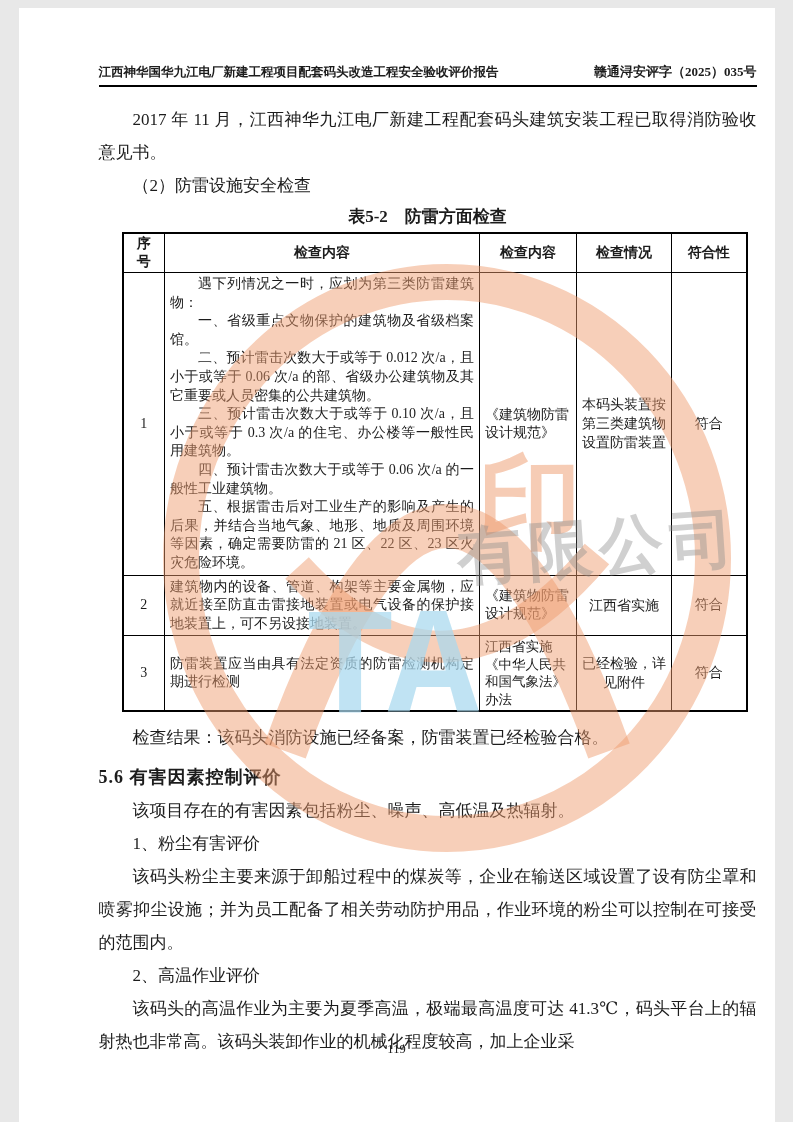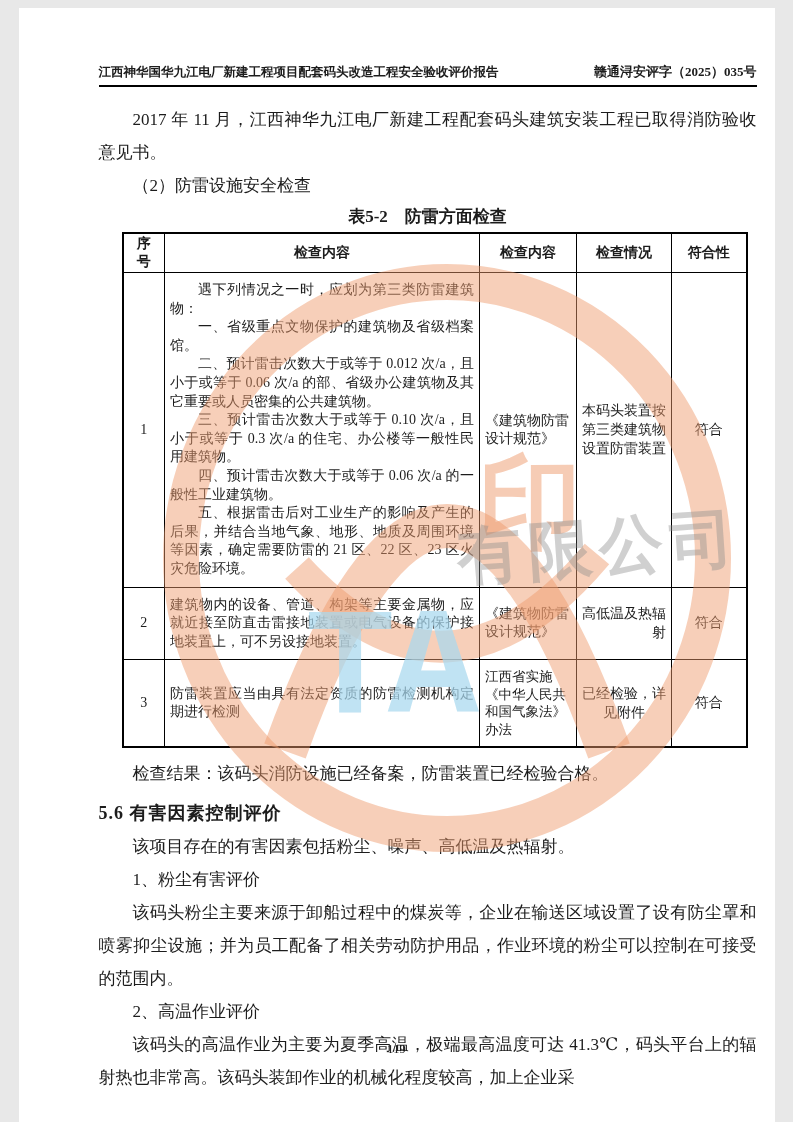--- a/index.html
+++ b/index.html
@@ -25,31 +25,31 @@
   .tbl-title{
     margin-top:1px;text-align:center;font-weight:bold;font-size:17px;line-height:27px;
   }
 
   table.insp{
     border-collapse:collapse;table-layout:fixed;width:624px;margin:2px 0 0 23px;
     border:2px solid #000;
   }
   table.insp th,table.insp td{
     border:1.5px solid #000;font-size:14px;vertical-align:middle;
-    padding:8px 5px;word-break:break-all;
+    padding:2px 5px;word-break:break-all;
   }
   table.insp th{font-weight:bold;text-align:center;height:22px;padding:1px 8px;}
   .col-no{width:42px;} .col-content{width:315px;} .col-basis{width:97px;}
   .col-situ{width:95px;} .col-conf{width:75px;}
   td.c{text-align:center;}
   td.cell-content p{line-height:18.6px;text-align:justify;}
   td.cell-content p.ind{text-indent:2em;}
   td.cell-basis{line-height:18px;text-align:left;font-family:Liberation Serif, serif;}
   td.cell-basis.small{font-size:13.5px;line-height:17.5px;}
-  td.cell-situ{line-height:19px;text-align:right;}
+  td.cell-situ{line-height:19px;text-align:center;}
   td.cell-situ.c2{text-align:center;}
 
   .result-p{margin-top:9px;}
   .sec-heading{
     font-size:18px;font-weight:bold;line-height:34px;margin-top:6px;
     letter-spacing:1px;text-indent:0;
   }
   .page-number{
     position:absolute;left:0;right:0;top:1034px;text-align:center;
     font-size:12.5px;z-index:1;
@@ -118,21 +118,21 @@
           <td class="cell-basis">《建筑物防雷设计规范》</td>
           <td class="cell-situ">本码头装置按第三类建筑物设置防雷装置</td>
           <td class="c">符合</td>
         </tr>
         <tr>
           <td class="c">2</td>
           <td class="cell-content">
             <p>建筑物内的设备、管道、构架等主要金属物，应就近接至防直击雷接地装置或电气设备的保护接地装置上，可不另设接地装置。</p>
           </td>
           <td class="cell-basis">《建筑物防雷设计规范》</td>
-          <td class="cell-situ">高低温及热辐射</td>
+          <td class="cell-situ">江西省实施</td>
           <td class="c">符合</td>
         </tr>
         <tr>
           <td class="c">3</td>
           <td class="cell-content">
             <p>防雷装置应当由具有法定资质的防雷检测机构定期进行检测</p>
           </td>
           <td class="cell-basis small">江西省实施《中华人民共和国气象法》办法</td>
           <td class="cell-situ c2">已经检验，详见附件</td>
           <td class="c">符合</td>

